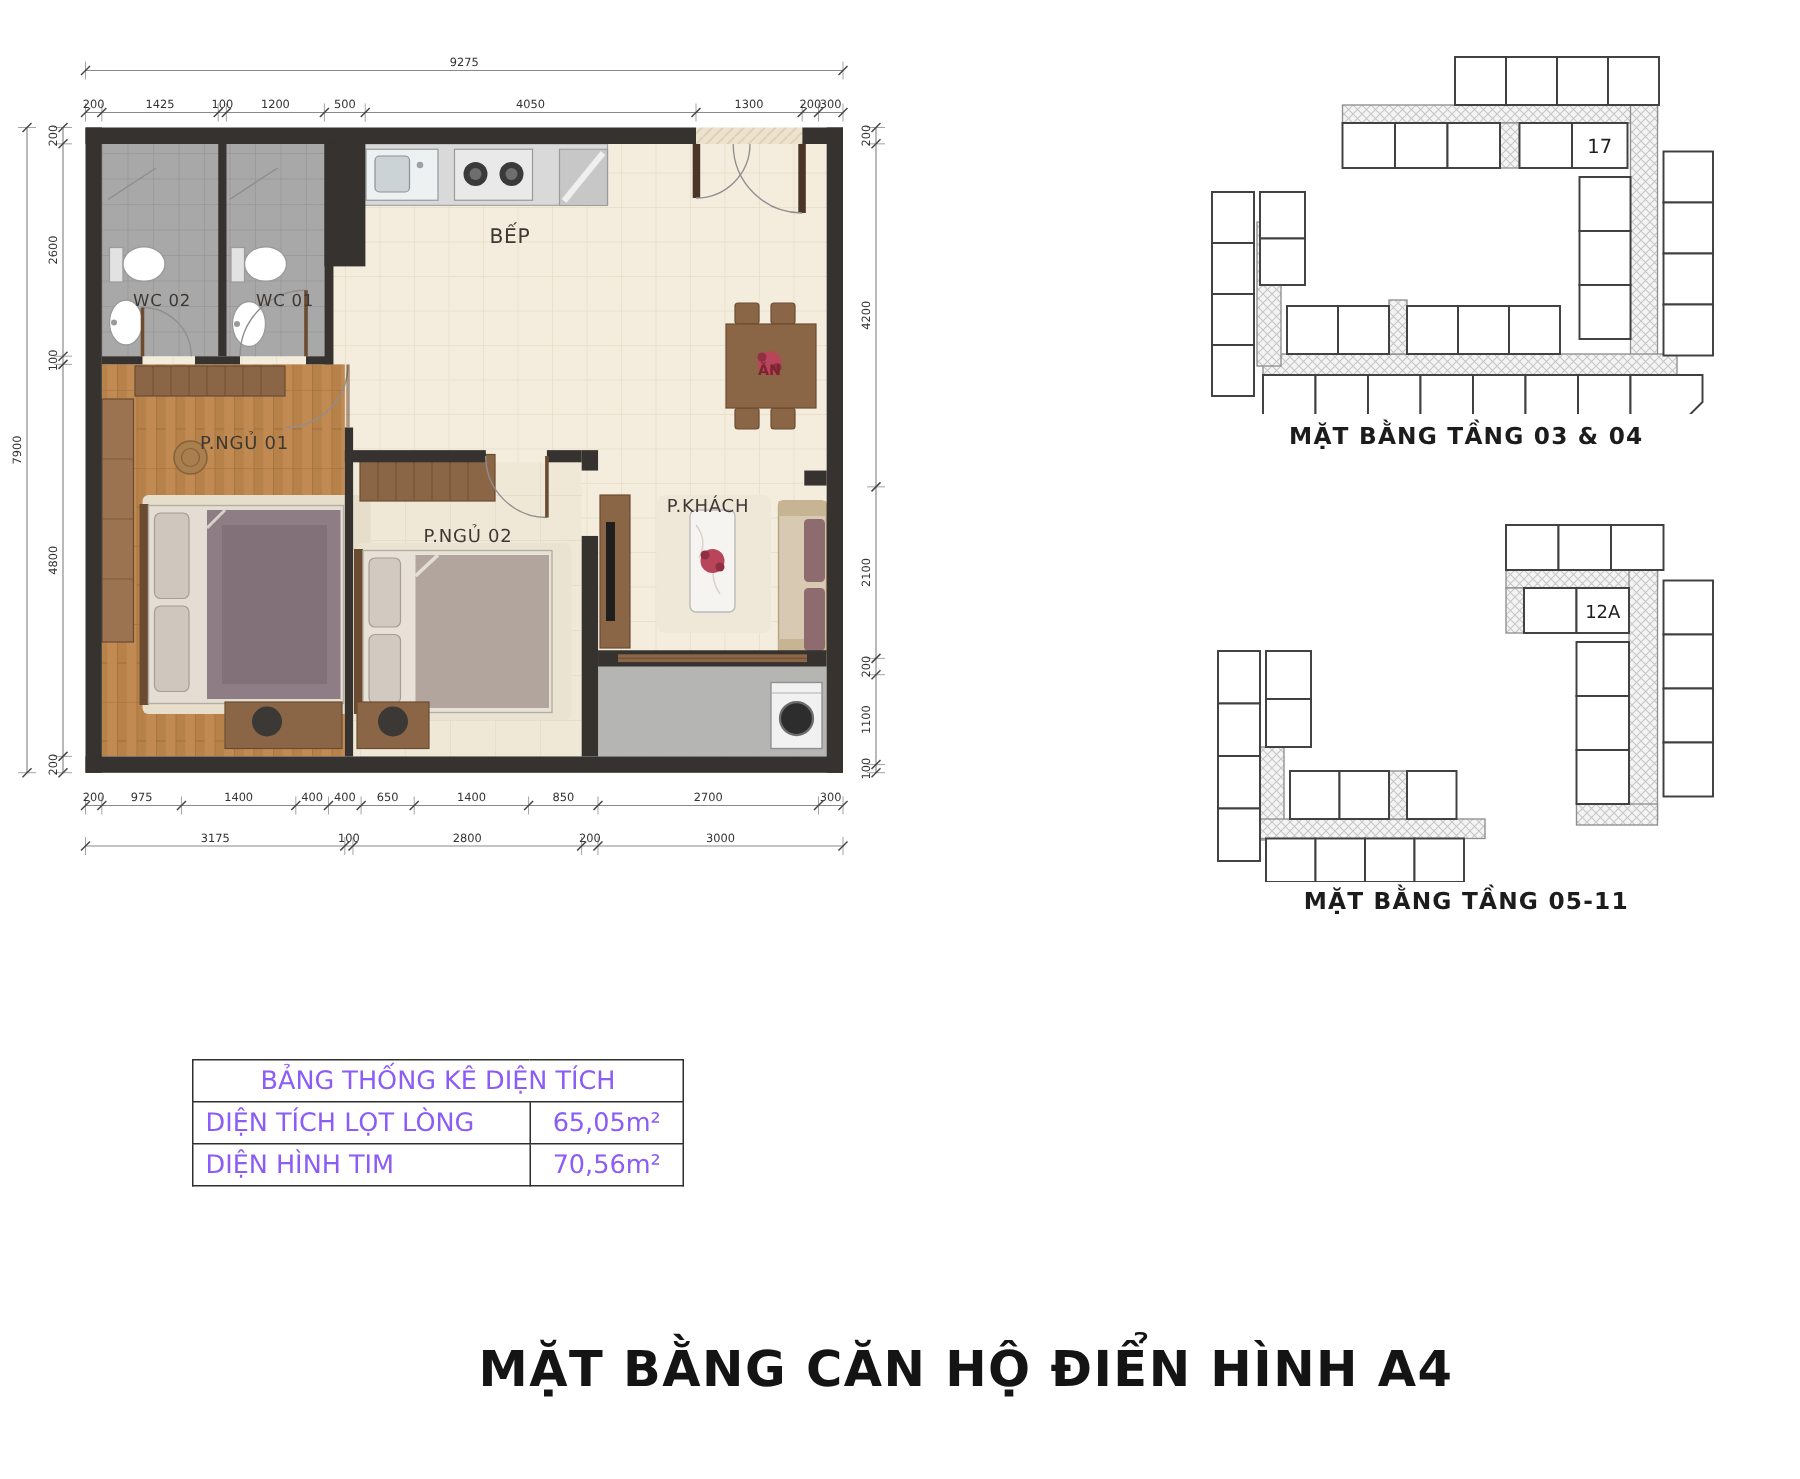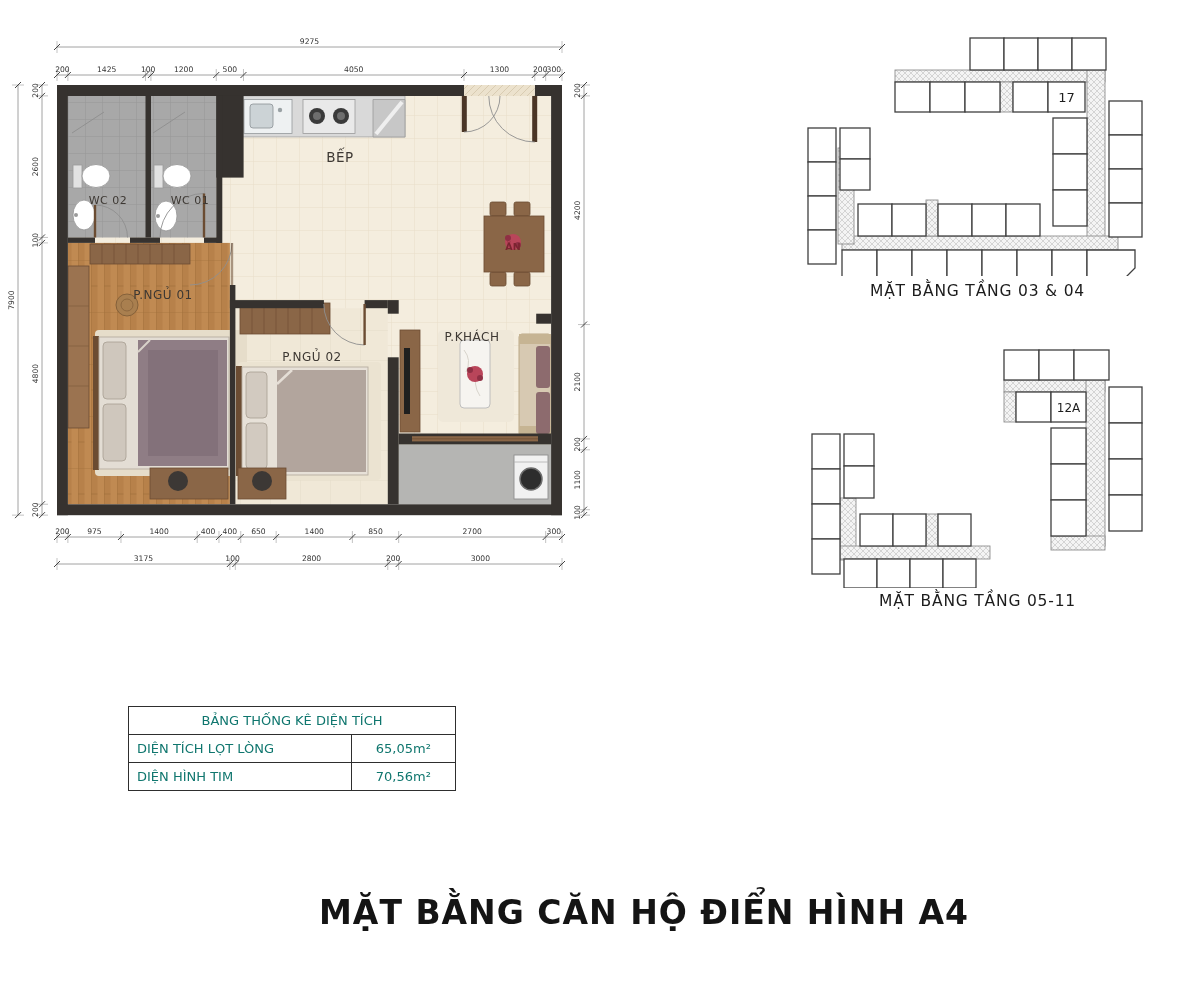--- a/index.html
+++ b/index.html
@@ -11,24 +11,24 @@
   .extline{stroke:#9a9a9a;stroke-width:0.6;}
   .tick{stroke:#444;stroke-width:1;}
   .dimtext{fill:#333;font-size:7.6px;font-family:"DejaVu Sans",sans-serif;}
   .roomlabel{fill:#3d3833;font-size:12px;letter-spacing:0.5px;font-family:"DejaVu Sans",sans-serif;}
   .wall{fill:#36322f;}
   .arc{fill:none;stroke:#8f8f8f;stroke-width:0.9;}
   .furn{stroke:#6b4c32;stroke-width:0.8;}
   
   .unit{fill:#ffffff;stroke:#3f3f3f;stroke-width:1.3;}
   .hatchrect{fill:url(#hatch);stroke:#8f8f8f;stroke-width:0.9;}
-  .kp-caption{font-size:15.5px;color:#1c1c1c;letter-spacing:0.8px;text-align:center;white-space:nowrap;}
+  .kp-caption{font-size:15.5px;color:#1c1c1c;letter-spacing:0.8px;text-align:center;white-space:nowrap;font-weight:bold;}
   .unitnum{font-size:13px;fill:#1e1e1e;font-family:"DejaVu Sans",sans-serif;}
   
-  table.area{border-collapse:collapse;width:328px;font-size:13px;color:#0f766e;}
+  table.area{border-collapse:collapse;width:328px;font-size:17px;color:#8b5cf6;}
   table.area td{border:1.6px solid #2e2e2e;padding:0 8px;height:27px;}
   td.c{text-align:center;}
   td.l{text-align:left;padding-left:12px;}
   
   #main-title{width:1200px;text-align:center;font-size:33px;font-weight:bold;color:#141414;letter-spacing:1px;}
 </style>
 </head>
 <body>
 
 <div id="stage">

